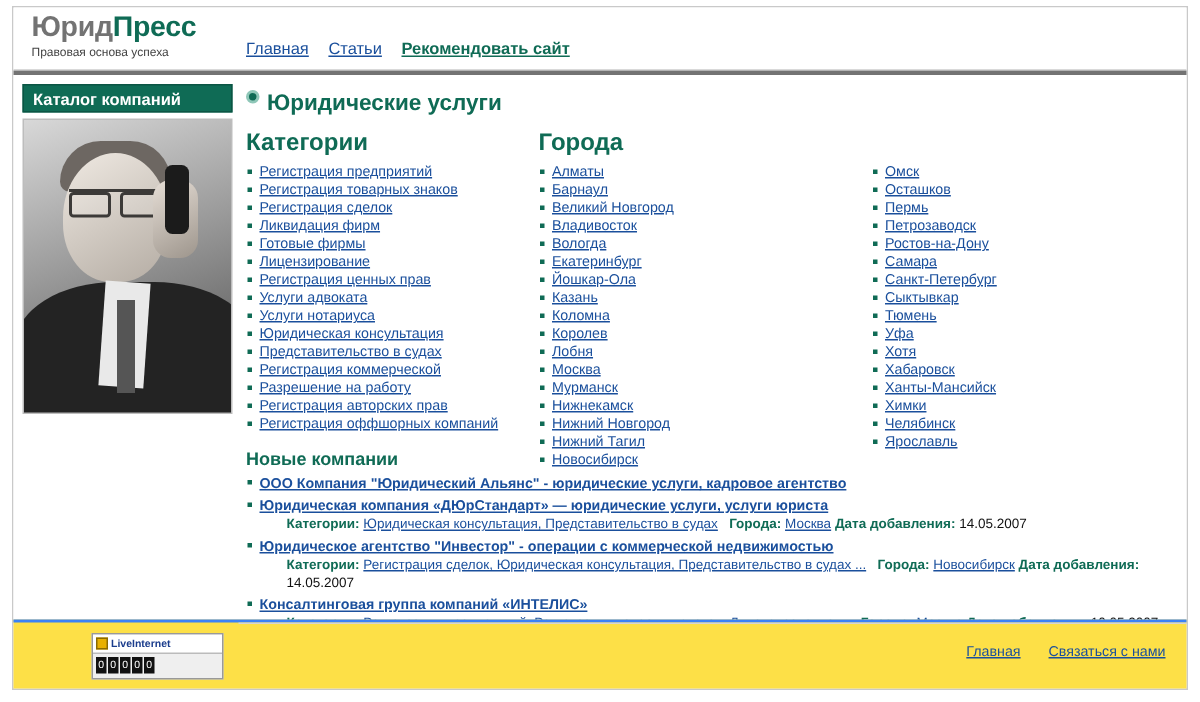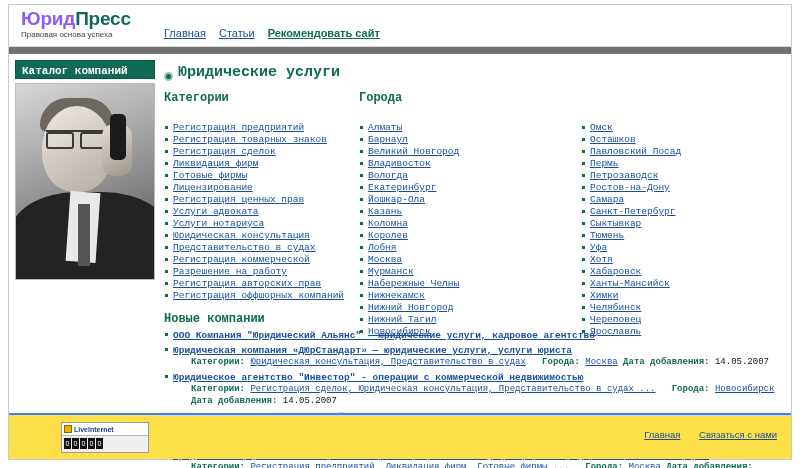--- a/index.html
+++ b/index.html
@@ -35,44 +35,43 @@
     left: 12px; top: 4px;
     width: 140px;
   }
   .logo-title {
     font-size: 19px;
     font-weight: bold;
     color: #0f6b55;
     letter-spacing: -0.2px;
     line-height: 20px;
   }
-  .logo-title .b { color: #8b5cf6; }
+  .logo-title .b { color: #737373; }
   .logo-sub {
     font-size: 8px;
     color: #444;
     margin-top: 1px;
   }
   .topnav {
     position: absolute;
     left: 155px; top: 22px;
     font-size: 11px;
   }
   .topnav a {
     color: #1a4f9c;
     text-decoration: underline;
     margin-right: 10px;
   }
   .topnav a.green { color: #0f6b55; font-weight: bold; }
   
   .content {
     position: relative;
-    border-top: 7px solid #737373;
+    border-top: 3px solid #737373;
     height: 366px;
     background: #fff;
-    font-family: Liberation Mono, monospace;
   }
   .sidebar {
     position: absolute;
     left: 6px; top: 6px;
     width: 140px;
   }
   .sidebar-title {
     background: #0f6b55;
     color: #ffffff;
     font-size: 11px;
@@ -159,35 +158,35 @@
     position: absolute;
     left: 155px; top: 6px;
     right: 6px;
   }
   .page-title {
     font-size: 15px;
     font-weight: bold;
     color: #0f6b55;
     margin: 4px 0 10px 0;
     display: flex;
-    align-items: flex-end;
+    align-items: flex-start;
     gap: 5px;
   }
   .bullet-icon {
     display: inline-block;
     width: 9px; height: 9px;
     border-radius: 50%;
     background: #0f6b55;
     border: 2px solid #8fc7b8;
   }
   .section-head {
-    font-size: 12px;
+    font-size: 16px;
     font-weight: bold;
     color: #0f6b55;
-    margin-bottom: 17px;
+    margin-bottom: 4px;
   }
   .cols {
     position: relative;
     display: flex;
   }
   .col-cats { width: 195px; }
   .col-cities { width: 420px; position: relative; }
   ul.linklist {
     list-style: none;
     margin: 0; padding: 0;
@@ -404,44 +403,41 @@
                 <li><a href="#">Владивосток</a></li>
                 <li><a href="#">Вологда</a></li>
                 <li><a href="#">Екатеринбург</a></li>
                 <li><a href="#">Йошкар-Ола</a></li>
                 <li><a href="#">Казань</a></li>
                 <li><a href="#">Коломна</a></li>
                 <li><a href="#">Королев</a></li>
                 <li><a href="#">Лобня</a></li>
                 <li><a href="#">Москва</a></li>
                 <li><a href="#">Мурманск</a></li>
-                <li><a href="#">Набережные Челны</a></li>
                 <li><a href="#">Нижнекамск</a></li>
                 <li><a href="#">Нижний Новгород</a></li>
                 <li><a href="#">Нижний Тагил</a></li>
                 <li><a href="#">Новосибирск</a></li>
               </ul>
               <ul class="linklist cityB">
                 <li><a href="#">Омск</a></li>
                 <li><a href="#">Осташков</a></li>
-                <li><a href="#">Павловский Посад</a></li>
                 <li><a href="#">Пермь</a></li>
                 <li><a href="#">Петрозаводск</a></li>
                 <li><a href="#">Ростов-на-Дону</a></li>
                 <li><a href="#">Самара</a></li>
                 <li><a href="#">Санкт-Петербург</a></li>
                 <li><a href="#">Сыктывкар</a></li>
                 <li><a href="#">Тюмень</a></li>
                 <li><a href="#">Уфа</a></li>
                 <li><a href="#">Хотя</a></li>
                 <li><a href="#">Хабаровск</a></li>
                 <li><a href="#">Ханты-Мансийск</a></li>
                 <li><a href="#">Химки</a></li>
                 <li><a href="#">Челябинск</a></li>
-                <li><a href="#">Череповец</a></li>
                 <li><a href="#">Ярославль</a></li>
               </ul>
             </div>
           </div>
         </div>
 
         <div class="newco-head">Новые компании</div>
 
         <div class="newco">
           <div class="title"><a href="#">ООО Компания "Юридический Альянс" - юридические услуги, кадровое агентство</a></div>

